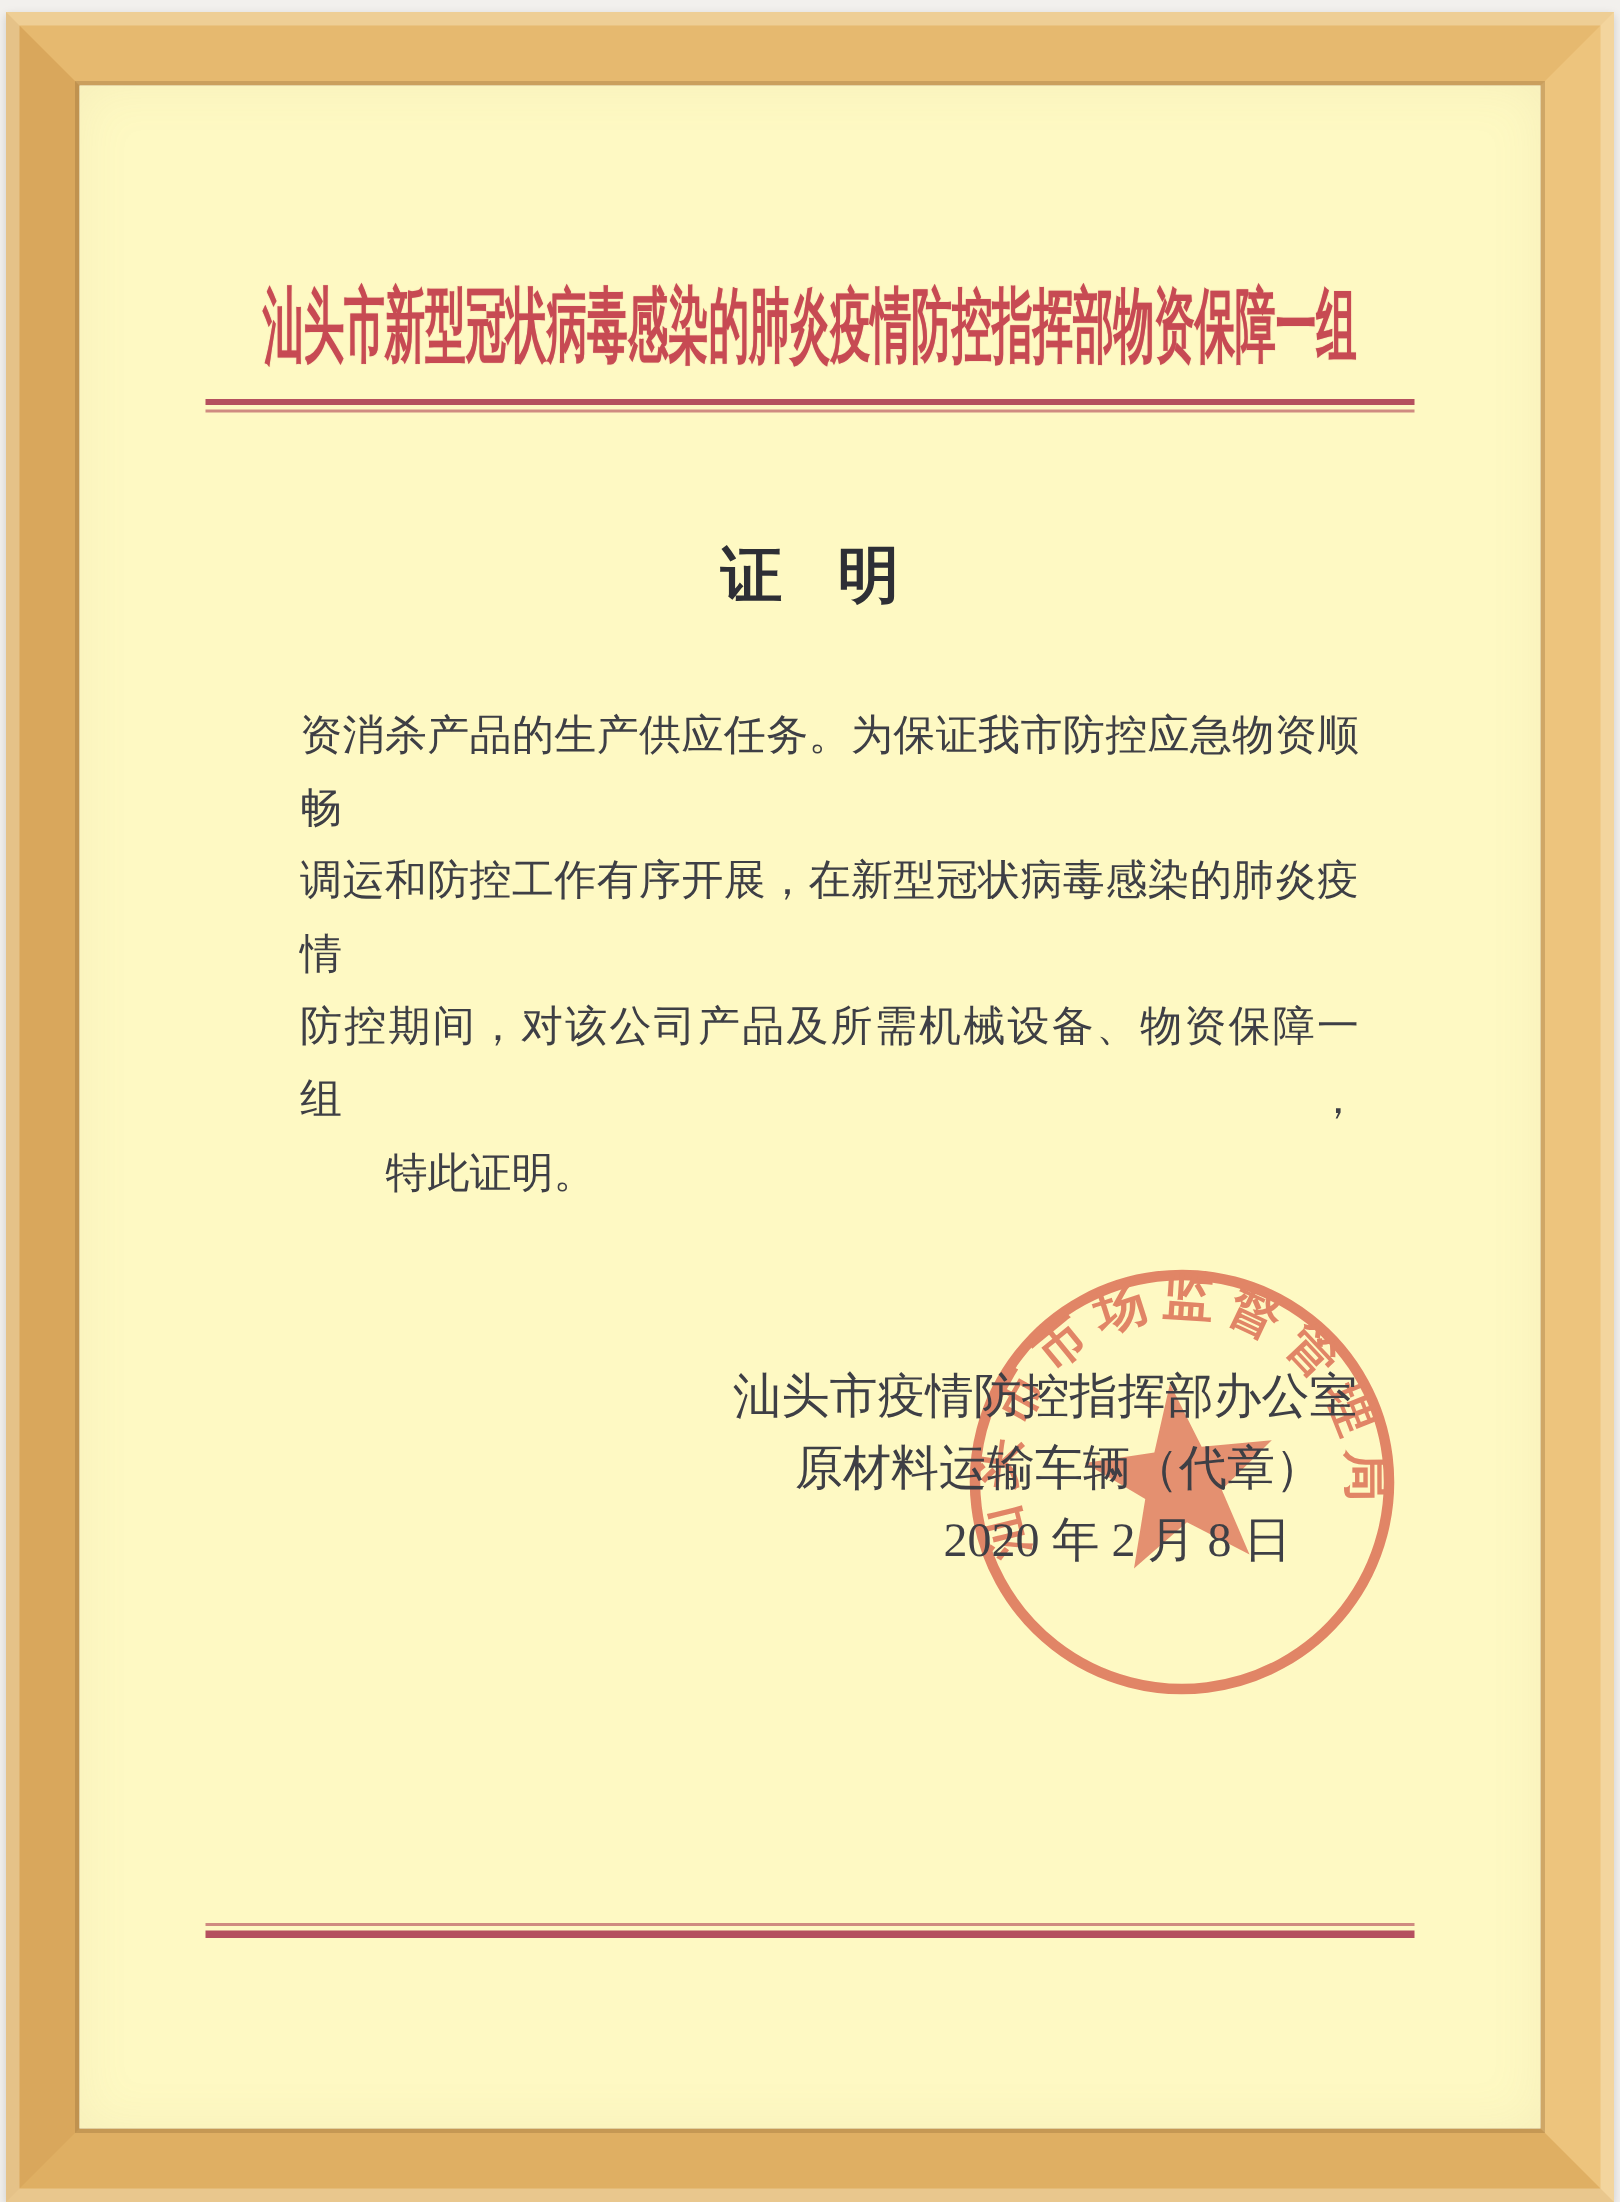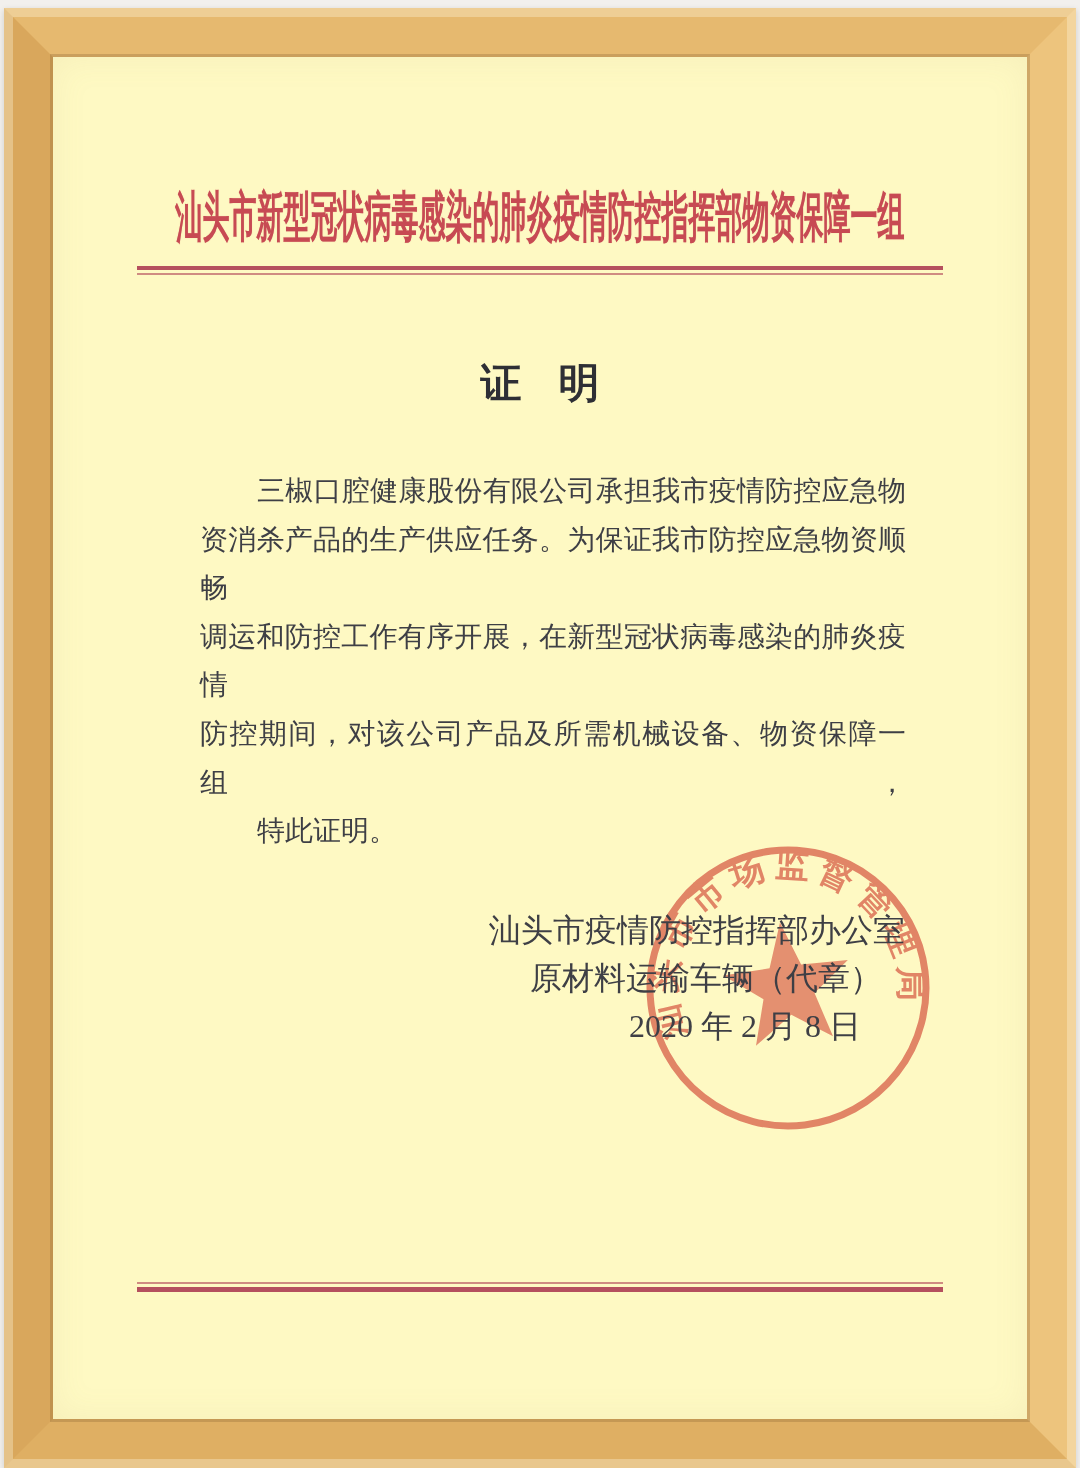--- a/index.html
+++ b/index.html
@@ -108,21 +108,20 @@
         <div class="rule-gap"></div>
         <div class="rule-thin"></div>
       </div>
 
       <div class="doc-title">
         <span>证</span>
         <span>明</span>
       </div>
 
       <div class="body-block">
-        <div class="bline indent just">三椒口腔健康股份有限公司承担我市疫情防控应急物</div>
         <div class="bline just">资消杀产品的生产供应任务。为保证我市防控应急物资顺畅</div>
         <div class="bline just">调运和防控工作有序开展，在新型冠状病毒感染的肺炎疫情</div>
         <div class="bline just">防控期间，对该公司产品及所需机械设备、物资保障一组，</div>
         <div class="bline indent">特此证明。</div>
       </div>
 
       <svg class="seal" viewBox="0 0 290 290" xmlns="http://www.w3.org/2000/svg">
         <circle cx="145" cy="145" r="138" fill="none" style="stroke:var(--seal-red);" stroke-width="7"></circle>
         <polygon points="145,79 160.9,123.2 207.8,124.6 170.7,153.3 183.8,198.4 145,172 106.2,198.4 119.3,153.3 82.2,124.6 129.1,123.2" style="fill:var(--seal-red);" fill-opacity="0.9"></polygon>
         <path id="sealArc" d="M 53,209 A 112,112 0 1 1 237,209" fill="none"></path>

